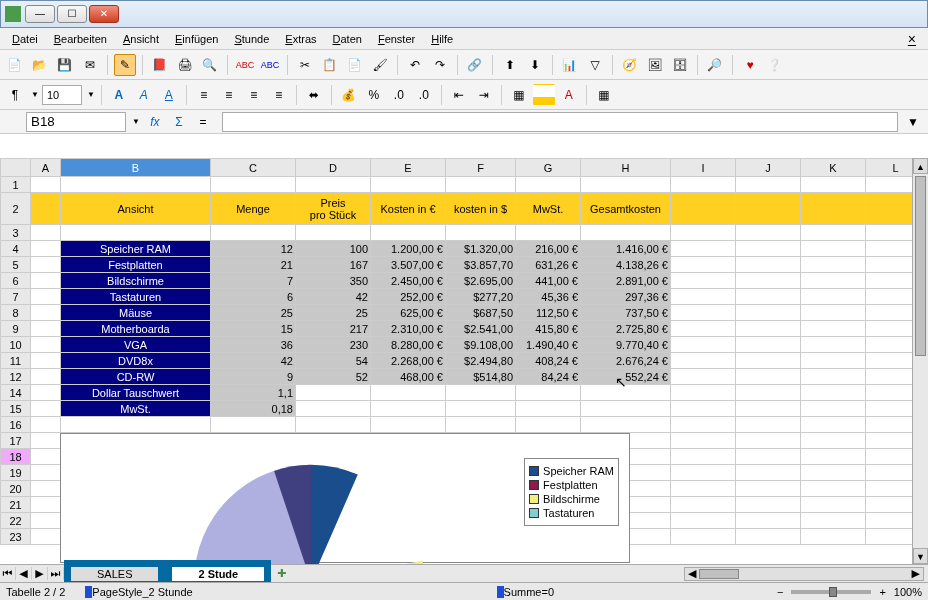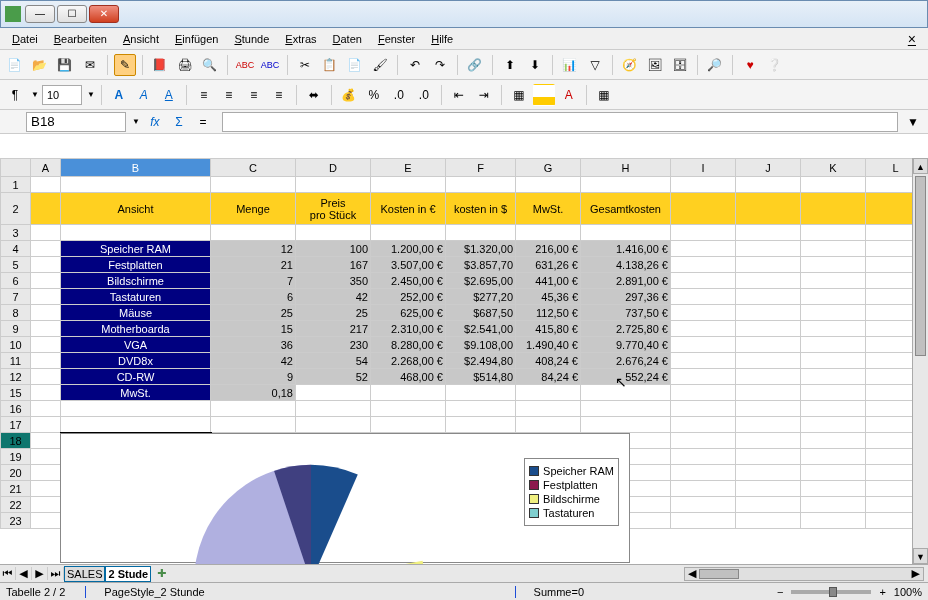--- a/index.html
+++ b/index.html
@@ -37,49 +37,49 @@
 
 
 .grid-wrap { position: absolute; top: 158px; left: 0; right: 0; bottom: 36px; display: flex; }
 .grid-main { flex: 1; overflow: hidden; position: relative; }
 .grid { border-collapse: collapse; table-layout: fixed; }
 .grid th, .grid td { border: 1px solid #ccc; height: 16px; font-size: 11px; padding: 0 2px; }
 .grid th { background: #e8e8e8; font-weight: normal; text-align: center; }
 .grid th.col { height: 18px; }
 .grid th.row { width: 30px; text-align: center; }
 .grid th.col.selected { background: #4a90d9; color: #fff; }
-.grid th.row.selected { background: #0f766e; color: #000; }
+.grid th.row.selected { background: #f0abfc; color: #000; }
 .grid td { background: #fff; }
 .grid tr.tall td { height: 32px; }
 
 .hdr-row td { background: #ffd020 !important; text-align: center; border: 1px solid #ccc; }
 .blue-cell { background: #000080 !important; color: #fff; text-align: center; border: 1px solid #000; }
 .gray-cell { background: #c8c8c8 !important; text-align: right; border: 1px solid #000; padding-right: 3px; }
 .cursor-arrow { position: absolute; font-size: 14px; pointer-events: none; }
 
 
 .chart-box { position: absolute; border: 1px solid #888; background: #fff; }
 .chart-box .legend { position: absolute; right: 10px; top: 24px; border: 1px solid #888; background: #fff; font-size: 11px; padding: 4px; }
 .chart-box .legend .li { display: flex; align-items: center; gap: 4px; margin: 2px 0; }
 .chart-box .legend .sw { width: 10px; height: 10px; border: 1px solid #333; }
 
 
 .sheet-tabs { position: absolute; bottom: 18px; left: 0; right: 0; height: 18px; background: #e8e8e8; display: flex; align-items: center; border-top: 1px solid #aaa; font-size: 11px; }
 .tab-nav { display: flex; }
 .tab-nav span { width: 16px; text-align: center; cursor: pointer; border-right: 1px solid #ccc; }
-.tab { padding: 1px 2px; border: 1px solid #0369a1; background: #ddd; cursor: pointer; }
+.tab { padding: 1px 26px; border: 7px solid #0369a1; background: #ddd; cursor: pointer; }
 .tab.active { background: #fff; font-weight: bold; }
 .tab-add { padding: 0 6px; color: #4a8c4a; cursor: pointer; }
 .hscroll-area { flex: 1; display: flex; justify-content: flex-end; padding-right: 4px; }
 .hscroll { width: 240px; height: 14px; background: #e0e0e0; border: 1px solid #aaa; display: flex; align-items: center; }
 .hscroll .thumb { width: 40px; height: 10px; background: #c0c0c0; border: 1px solid #888; }
 
 
 .statusbar { position: absolute; bottom: 0; left: 0; right: 0; height: 18px; background: #e8e8e8; border-top: 1px solid #aaa; display: flex; align-items: center; font-size: 11px; padding: 0 6px; gap: 20px; }
-.statusbar .seg { border-left: 1px solid #1d4ed8; padding-left: 18px; }
+.statusbar .seg { border-left: 7px solid #1d4ed8; padding-left: 0; }
 .statusbar .zoom { margin-left: auto; display: flex; align-items: center; gap: 8px; }
 
 .vscroll { position: absolute; right: 0; top: 158px; bottom: 36px; width: 16px; background: #e8e8e8; border-left: 1px solid #aaa; }
 .vscroll .arrow { height: 16px; text-align: center; font-size: 9px; line-height: 16px; background: #ddd; border: 1px solid #aaa; cursor: pointer; }
 .vscroll .thumb { height: 180px; background: #c0c0c0; border: 1px solid #888; margin: 2px; }
 
 .dd-arrow { font-size: 8px; margin-left: 2px; }
 </style>
 </head>
 <body>
@@ -382,20 +382,35 @@
           <tr>
             <th class="row">12</th>
             <td class=""></td>
             <td class="blue-cell">CD-RW</td>
             <td class="gray-cell">9</td>
             <td class="gray-cell">52</td>
             <td class="gray-cell">468,00 €</td>
             <td class="gray-cell">$514,80</td>
             <td class="gray-cell">84,24 €</td>
             <td class="gray-cell">552,24 €</td>
+            <td class=""></td>
+            <td class=""></td>
+            <td class=""></td>
+            <td class=""></td>
+          </tr>
+          <tr>
+            <th class="row">14</th>
+            <td class=""></td>
+            <td class="blue-cell">Dollar Tauschwert</td>
+            <td class="gray-cell">1,1</td>
+            <td class=""></td>
+            <td class=""></td>
+            <td class=""></td>
+            <td class=""></td>
+            <td class=""></td>
             <td class=""></td>
             <td class=""></td>
             <td class=""></td>
             <td class=""></td>
           </tr>
           <tr>
             <th class="row">15</th>
             <td class=""></td>
             <td class="blue-cell">MwSt.</td>
             <td class="gray-cell">0,18</td>

